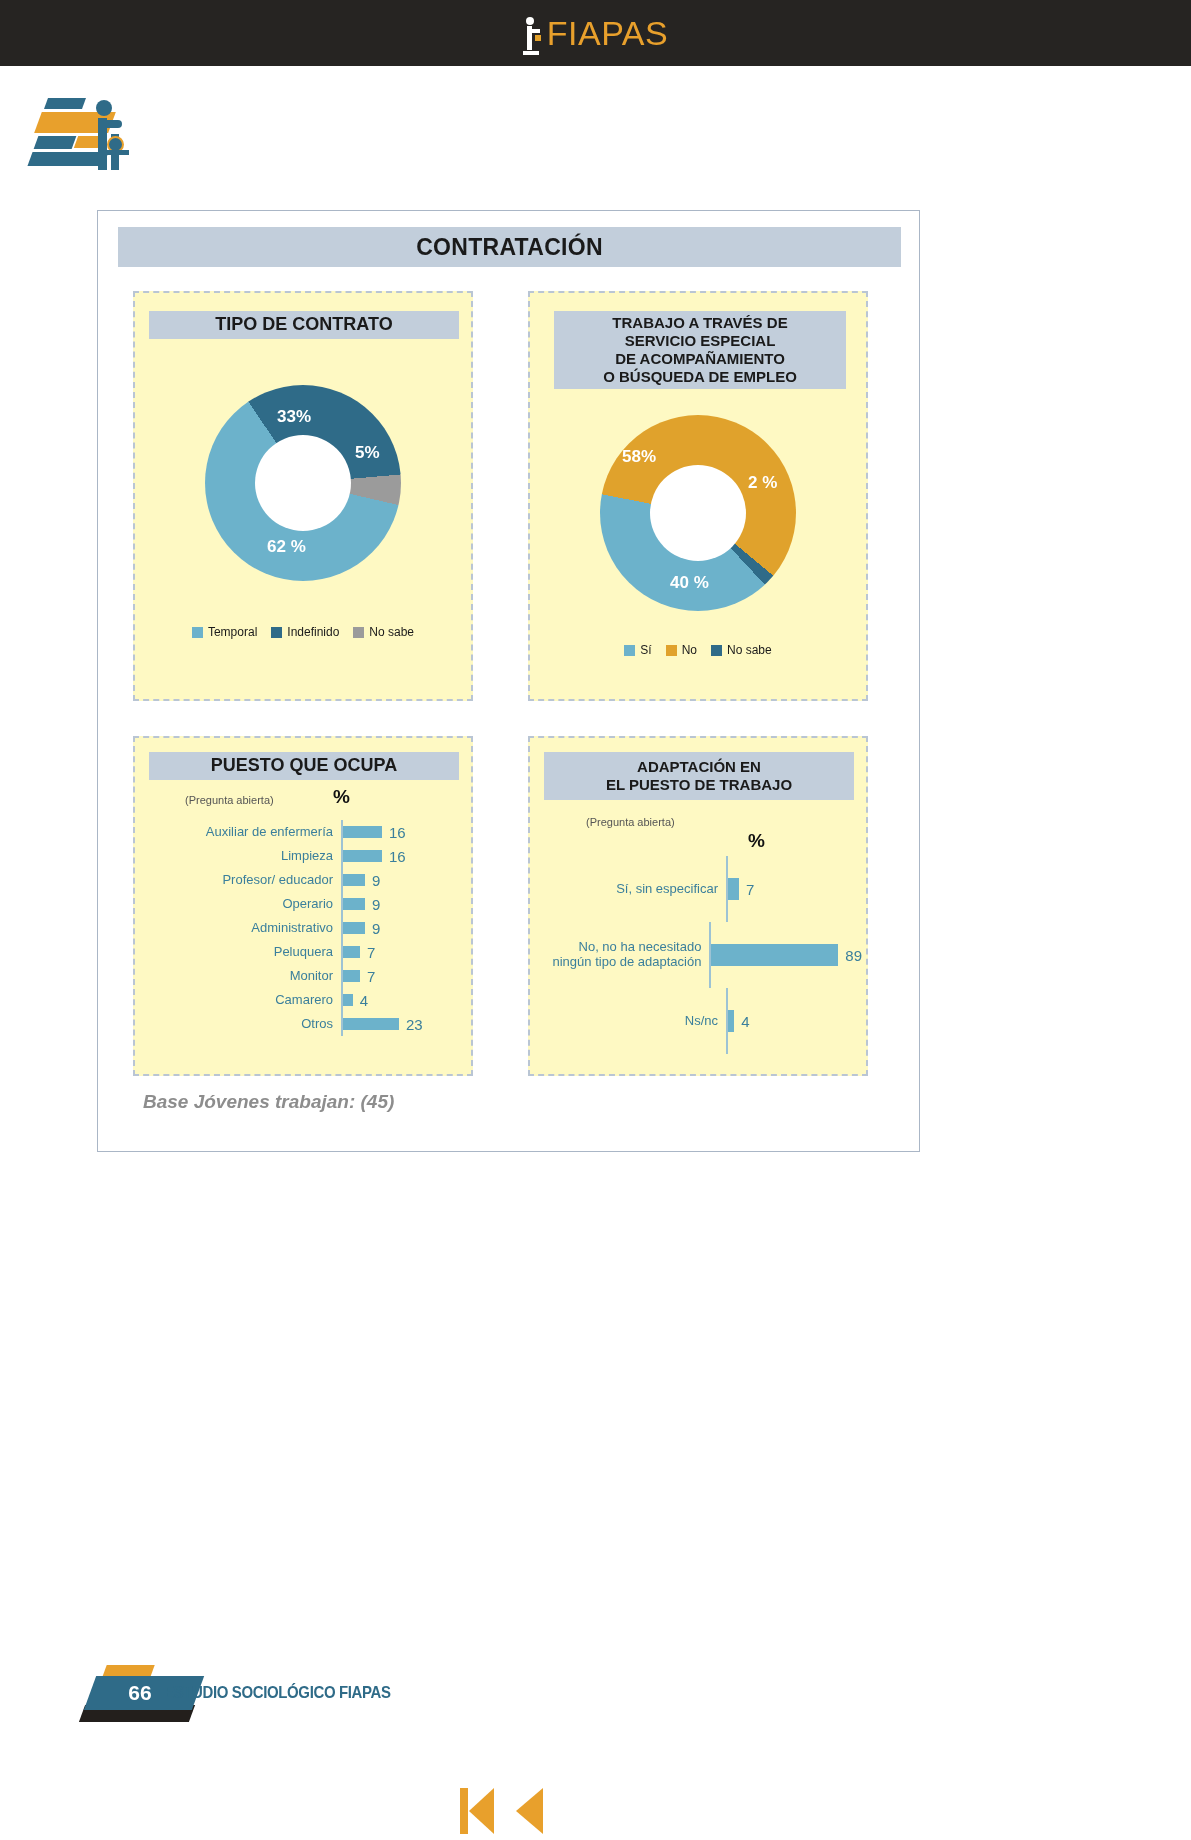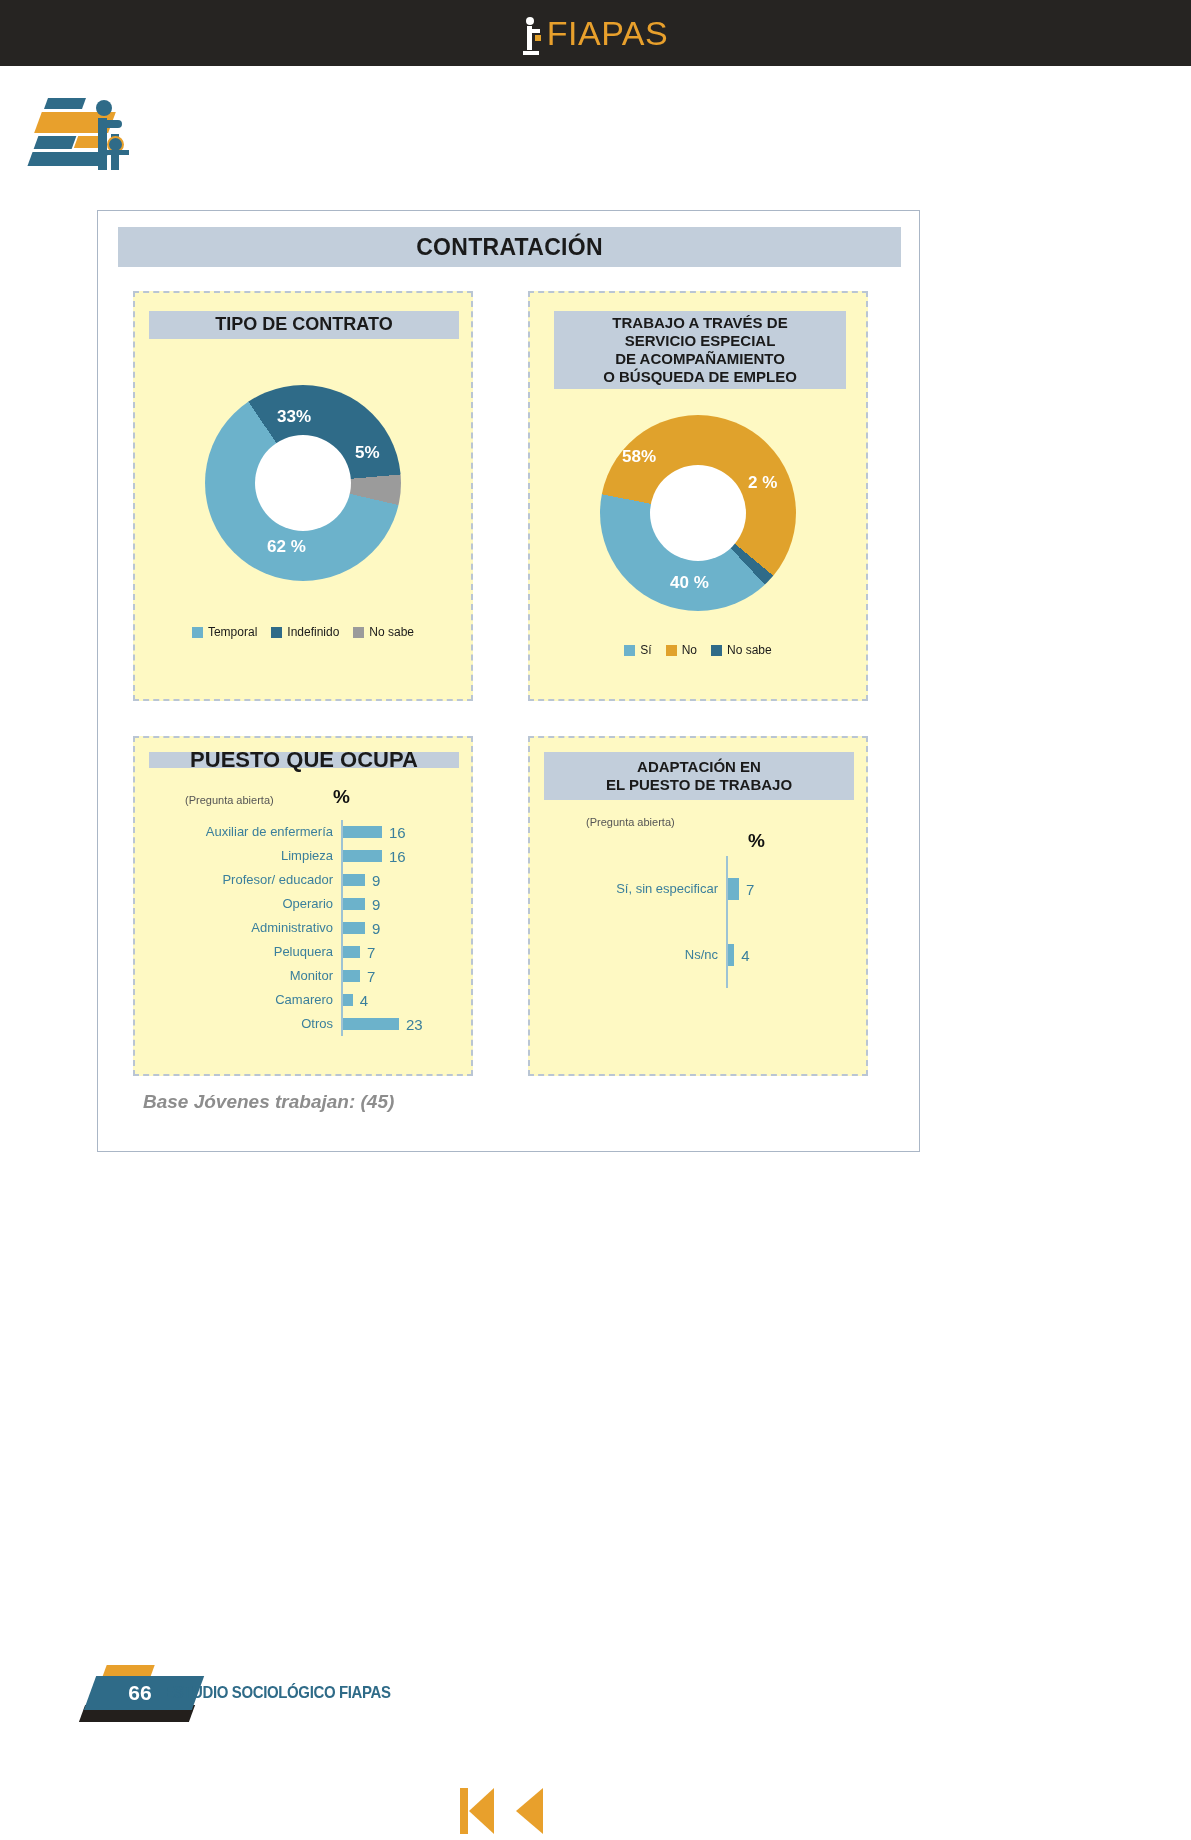--- a/index.html
+++ b/index.html
@@ -172,22 +172,22 @@
   }
   .ct-tl {
     left: 14px; top: 18px; width: 310px; height: 28px;
     font-size: 18px;
   }
   .ct-tr {
     left: 24px; top: 18px; width: 292px; height: 78px;
     font-size: 15px;
   }
   .ct-bl {
-    left: 14px; top: 14px; width: 310px; height: 16px;
-    font-size: 22px;
+    left: 14px; top: 14px; width: 310px; height: 28px;
+    font-size: 18px;
   }
   .ct-br {
     left: 14px; top: 14px; width: 310px; height: 48px;
     font-size: 15px;
   }
   .ct-line { display: block; }
 
   
   .donut-wrap {
     position: absolute;
@@ -525,20 +525,26 @@
     <span class="bar-note" style="left:56px; top:78px;">(Pregunta abierta)</span>
     <span class="pct-sign" style="left:218px; top:92px;">%</span>
     <div class="bars" id="bars-adaptacion" style="left:8px; top:118px; width:324px;">
         <div class="bar-row" style="height: 66px;">
           <div class="bar-label" style="width: 180px;">Sí, sin especificar</div>
           <div class="bar-axis"></div>
           <div class="bar-fill" style="background: rgb(108, 178, 203); width: 11.0112px; height: 22px;"></div>
           <div class="bar-val">7</div>
         </div>
         <div class="bar-row" style="height: 66px;">
+          <div class="bar-label" style="width: 180px;">No, no ha necesitado ningún tipo de adaptación</div>
+          <div class="bar-axis"></div>
+          <div class="bar-fill" style="background: rgb(108, 178, 203); width: 140px; height: 22px;"></div>
+          <div class="bar-val">89</div>
+        </div>
+        <div class="bar-row" style="height: 66px;">
           <div class="bar-label" style="width: 180px;">Ns/nc</div>
           <div class="bar-axis"></div>
           <div class="bar-fill" style="background: rgb(108, 178, 203); width: 6.29213px; height: 22px;"></div>
           <div class="bar-val">4</div>
         </div>
       </div>
   </div>
 
   <div class="base-note">Base Jóvenes trabajan: (45)</div>
 </div>

